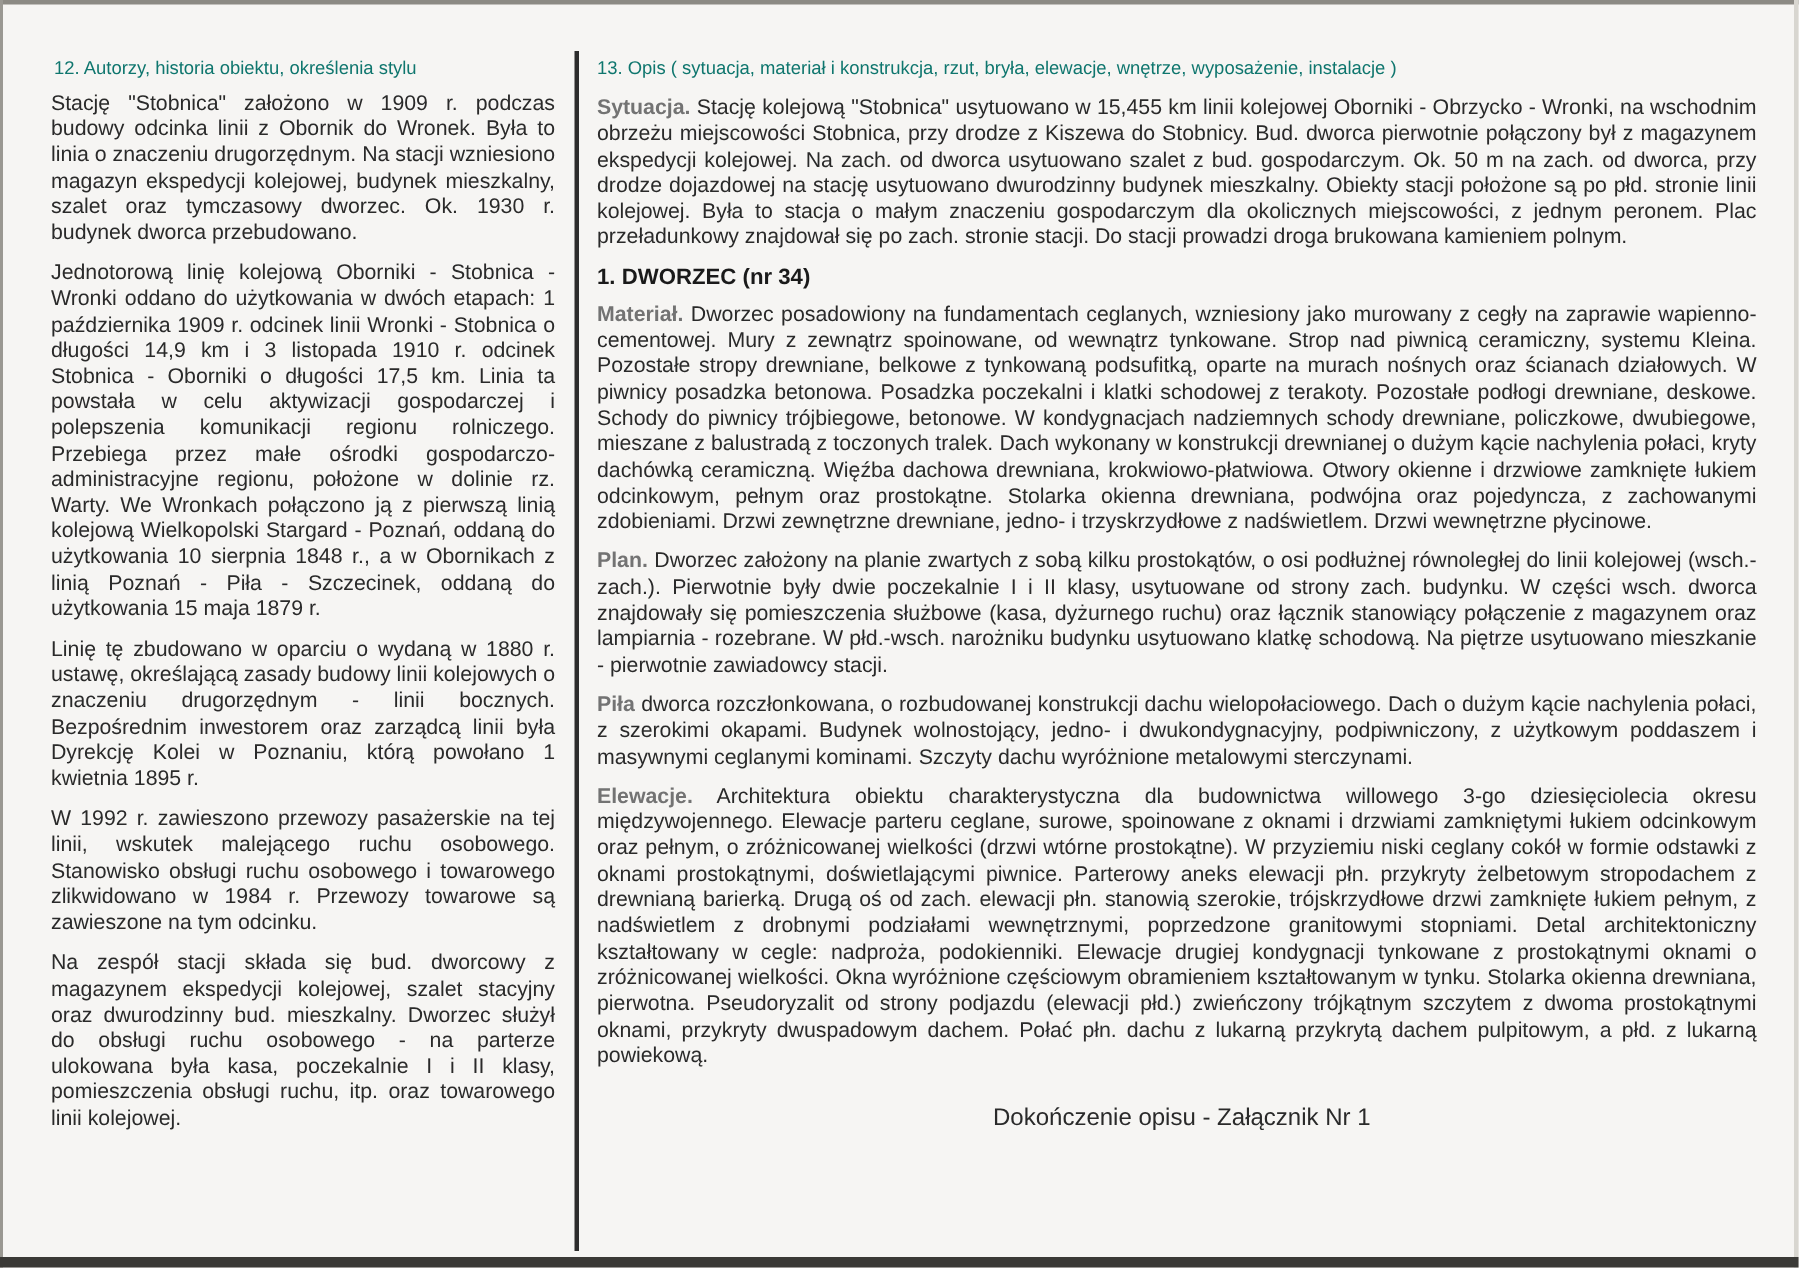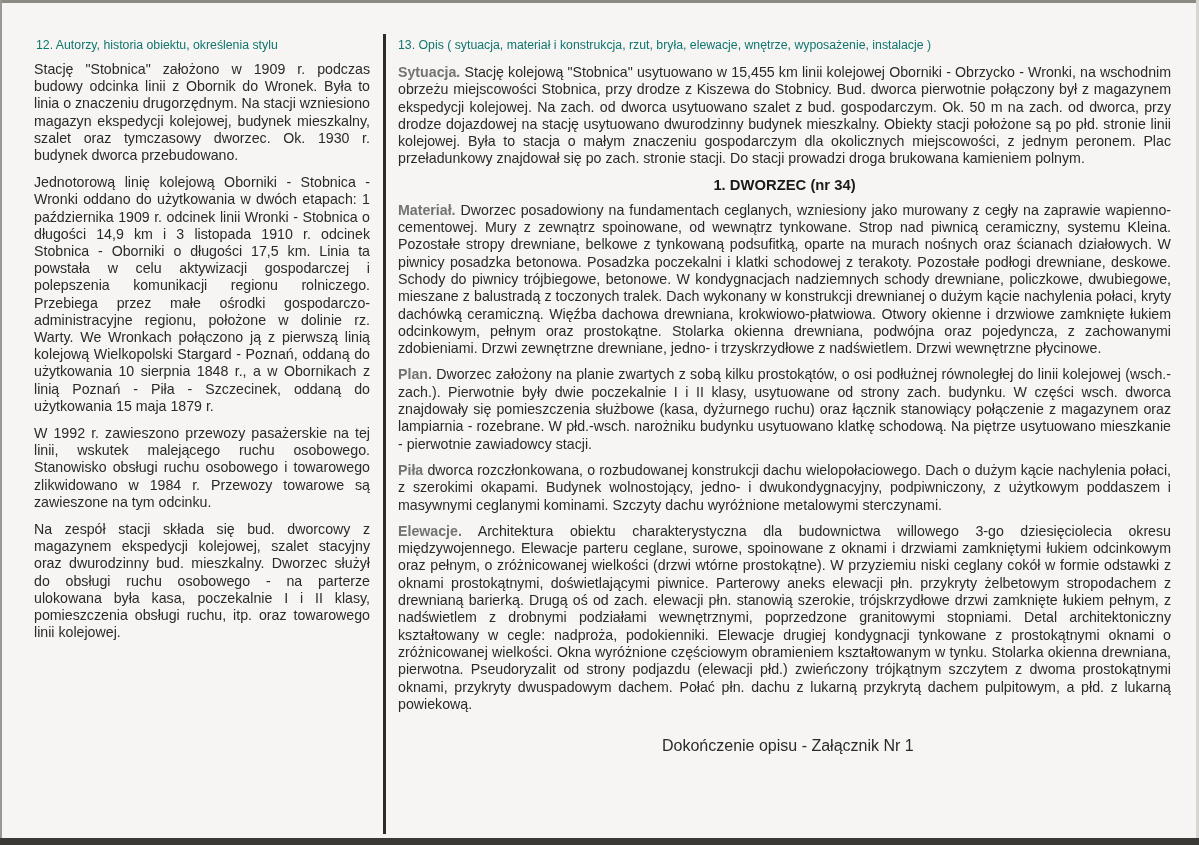--- a/index.html
+++ b/index.html
@@ -19,36 +19,37 @@
   .col-left { position: absolute; left: 34px; top: 38px; width: 336px; }
   .col-right { position: absolute; left: 398px; top: 38px; width: 773px; }
 
   .section-heading { font-size: 12.3px; margin: 0 0 9px 0; color: #0f766e; }
   .col-left .section-heading { margin-left: 2px; }
 
   .para { font-size: 14.2px; line-height: 17.2px; margin: 0 0 10px 0; text-align: justify; color: #2a2a2a; }
   .col-right .para { font-size: 14.2px; line-height: 17.3px; margin-bottom: 9px; }
   .col-right .section-heading { margin-bottom: 12px; }
   .lead { font-weight: bold; color: #737373; }
-  .subheading { font-size: 14.8px; font-weight: bold; margin: 4px 0 9px 0; color: #1a1a1a; text-align: center; }
+  .subheading { font-size: 14.8px; font-weight: bold; margin: 4px 0 9px 0; color: #1a1a1a; }
   .footer-note { font-size: 16px; margin-top: 24px; padding-left: 264px; color: #2a2a2a; }
 </style>
 </head>
 <body>
 
 <div class="top-edge"></div>
 <div class="left-edge"></div>
 <div class="right-edge"></div>
 <div class="bottom-edge"></div>
 <div class="divider"></div>
 
 <div class="col-left">
   <div class="section-heading">12. Autorzy, historia obiektu, określenia stylu</div>
   <p class="para">Stację "Stobnica" założono w 1909 r. podczas budowy odcinka linii z Obornik do Wronek. Była to linia o znaczeniu drugorzędnym. Na stacji wzniesiono magazyn ekspedycji kolejowej, budynek mieszkalny, szalet oraz tymczasowy dworzec. Ok. 1930 r. budynek dworca przebudowano.</p>
   <p class="para">Jednotorową linię kolejową Oborniki - Stobnica - Wronki oddano do użytkowania w dwóch etapach: 1 października 1909 r. odcinek linii Wronki - Stobnica o długości 14,9 km i 3 listopada 1910 r. odcinek Stobnica - Oborniki o długości 17,5 km. Linia ta powstała w celu aktywizacji gospodarczej i polepszenia komunikacji regionu rolniczego. Przebiega przez małe ośrodki gospodarczo-administracyjne regionu, położone w dolinie rz. Warty. We Wronkach połączono ją z pierwszą linią kolejową Wielkopolski Stargard - Poznań, oddaną do użytkowania 10 sierpnia 1848 r., a w Obornikach z linią Poznań - Piła - Szczecinek, oddaną do użytkowania 15 maja 1879 r.</p>
+  <p class="para">Linię tę zbudowano w oparciu o wydaną w 1880 r. ustawę, określającą zasady budowy linii kolejowych o znaczeniu drugorzędnym - linii bocznych. Bezpośrednim inwestorem oraz zarządcą linii była Dyrekcję Kolei w Poznaniu, którą powołano 1 kwietnia 1895 r.</p>
   <p class="para">W 1992 r. zawieszono przewozy pasażerskie na tej linii, wskutek malejącego ruchu osobowego. Stanowisko obsługi ruchu osobowego i towarowego zlikwidowano w 1984 r. Przewozy towarowe są zawieszone na tym odcinku.</p>
   <p class="para">Na zespół stacji składa się bud. dworcowy z magazynem ekspedycji kolejowej, szalet stacyjny oraz dwurodzinny bud. mieszkalny. Dworzec służył do obsługi ruchu osobowego - na parterze ulokowana była kasa, poczekalnie I i II klasy, pomieszczenia obsługi ruchu, itp. oraz towarowego linii kolejowej.</p>
 </div>
 
 <div class="col-right">
   <div class="section-heading">13. Opis ( sytuacja, materiał i konstrukcja, rzut, bryła, elewacje, wnętrze, wyposażenie, instalacje )</div>
 
   <p class="para"><span class="lead">Sytuacja.</span><span> Stację kolejową "Stobnica" usytuowano w 15,455 km linii kolejowej Oborniki - Obrzycko - Wronki, na wschodnim obrzeżu miejscowości Stobnica, przy drodze z Kiszewa do Stobnicy. Bud. dworca pierwotnie połączony był z magazynem ekspedycji kolejowej. Na zach. od dworca usytuowano szalet z bud. gospodarczym. Ok. 50 m na zach. od dworca, przy drodze dojazdowej na stację usytuowano dwurodzinny budynek mieszkalny. Obiekty stacji położone są po płd. stronie linii kolejowej. Była to stacja o małym znaczeniu gospodarczym dla okolicznych miejscowości, z jednym peronem. Plac przeładunkowy znajdował się po zach. stronie stacji. Do stacji prowadzi droga brukowana kamieniem polnym.</span></p>
 
   <div class="subheading">1. DWORZEC (nr 34)</div>

